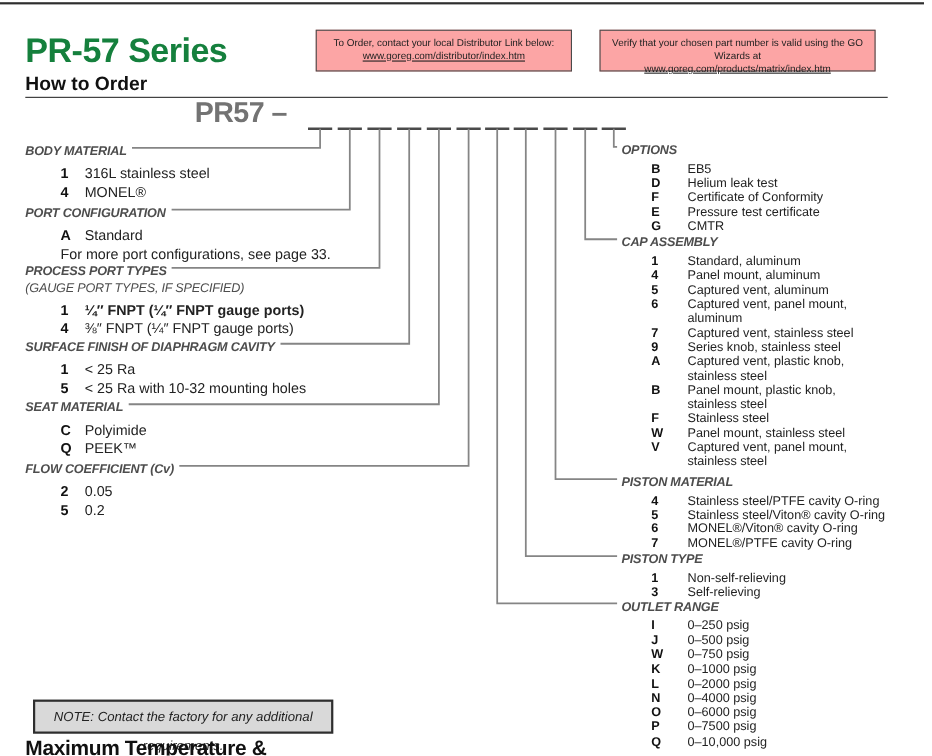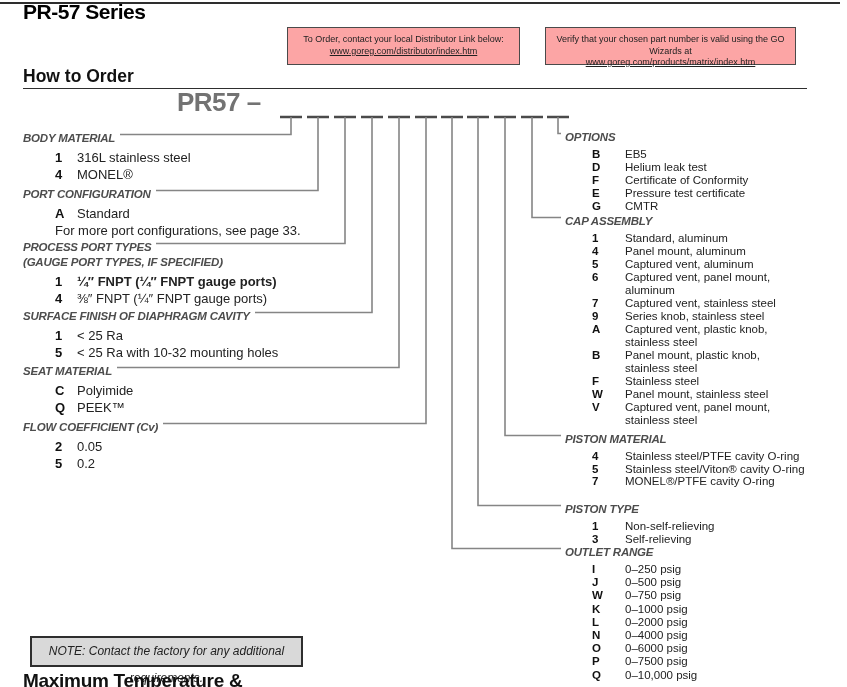--- a/index.html
+++ b/index.html
@@ -2,39 +2,39 @@
 <html><head>
 <meta charset="utf-8">
 <style>
   html,body{margin:0;padding:0;background:#fff;}
   #page{
     position:relative;width:847px;height:687px;overflow:hidden;background:#ffffff;
     font-family:"Liberation Sans",sans-serif;color:#1f1f1f;
   }
   .abs{position:absolute;}
   #top-rule{top:2px;left:0;width:840px;border-top:2px solid #2e2e2e;}
-  #page-title{top:0;left:23px;font-size:21px;font-weight:700;letter-spacing:-0.5px;color:#000000;}
+  #page-title{top:28px;left:23px;font-size:31px;font-weight:700;letter-spacing:-0.5px;color:#15803d;}
   #how-to-order{top:66px;left:23px;font-size:17.5px;font-weight:700;color:#111;}
   #order-rule{top:88px;left:23px;width:784px;border-top:1.5px solid #2e2e2e;}
   .info-box{
     background:#fca5a5;border:1px solid #4a4a4a;text-align:center;
     font-size:9px;line-height:11.5px;color:#222;padding-top:6px;box-sizing:border-box;
   }
   #info-box-1{top:27px;left:287px;width:233px;height:38px;}
   #info-box-2{top:27px;left:545px;width:251px;height:38px;}
   .info-link{text-decoration:underline;color:#222;cursor:pointer;}
   #part-prefix{top:87px;left:177px;font-size:26px;font-weight:700;letter-spacing:-0.5px;color:#737373;}
   #connector-svg{top:0;left:0;z-index:1;}
   .sec{position:absolute;z-index:2;}
   .sec-label{
     display:inline-block;font-size:11.5px;line-height:13px;font-weight:700;font-style:italic;
     color:#4d4d4d;letter-spacing:-0.2px;background:#fff;padding-right:5px;
   }
   .right .sec-label{padding-left:4px;}
-  .sec-sublabel{font-size:11.5px;line-height:15px;font-weight:700;font-style:italic;color:#4d4d4d;letter-spacing:-0.2px;}
+  .sec-sublabel{font-size:11.5px;line-height:15px;font-weight:400;font-style:italic;color:#4d4d4d;letter-spacing:-0.2px;}
   .opts{margin-top:3px;}
   .opt-row{font-size:13px;line-height:17px;padding-left:32px;color:#222;}
   .opt-code{display:inline-block;width:22px;font-weight:700;vertical-align:top;color:#111;}
   .opt-desc{display:inline-block;vertical-align:top;}
   .opt-row.bold .opt-desc{font-weight:700;}
   .right .opt-row{font-size:11.5px;line-height:13px;padding-left:31px;}
   .right .opt-code{width:33px;}
   #sec-cap .opt-desc{width:172px;}
   #sec-piston-material .opt-row{line-height:12.6px;}
   #sec-outlet .opt-row{line-height:13.2px;}
@@ -160,20 +160,21 @@
         <div class="opt-row"><span class="opt-code">W</span><span class="opt-desc">Panel mount, stainless steel</span></div>
         <div class="opt-row"><span class="opt-code">V</span><span class="opt-desc">Captured vent, panel mount, stainless steel</span></div>
       </div>
   </div>
 
   <div class="sec right" style="top:429px;left:561px;" id="sec-piston-material">
     <div class="sec-label">PISTON MATERIAL</div>
     <div class="opts">
         <div class="opt-row"><span class="opt-code">4</span><span class="opt-desc">Stainless steel/PTFE cavity O-ring</span></div>
         <div class="opt-row"><span class="opt-code">5</span><span class="opt-desc">Stainless steel/Viton® cavity O-ring</span></div>
+        <div class="opt-row"><span class="opt-code">6</span><span class="opt-desc">MONEL®/Viton® cavity O-ring</span></div>
         <div class="opt-row"><span class="opt-code">7</span><span class="opt-desc">MONEL®/PTFE cavity O-ring</span></div>
       </div>
   </div>
 
   <div class="sec right" style="top:499px;left:561px;" id="sec-piston-type">
     <div class="sec-label">PISTON TYPE</div>
     <div class="opts">
         <div class="opt-row"><span class="opt-code">1</span><span class="opt-desc">Non-self-relieving</span></div>
         <div class="opt-row"><span class="opt-code">3</span><span class="opt-desc">Self-relieving</span></div>
       </div>

